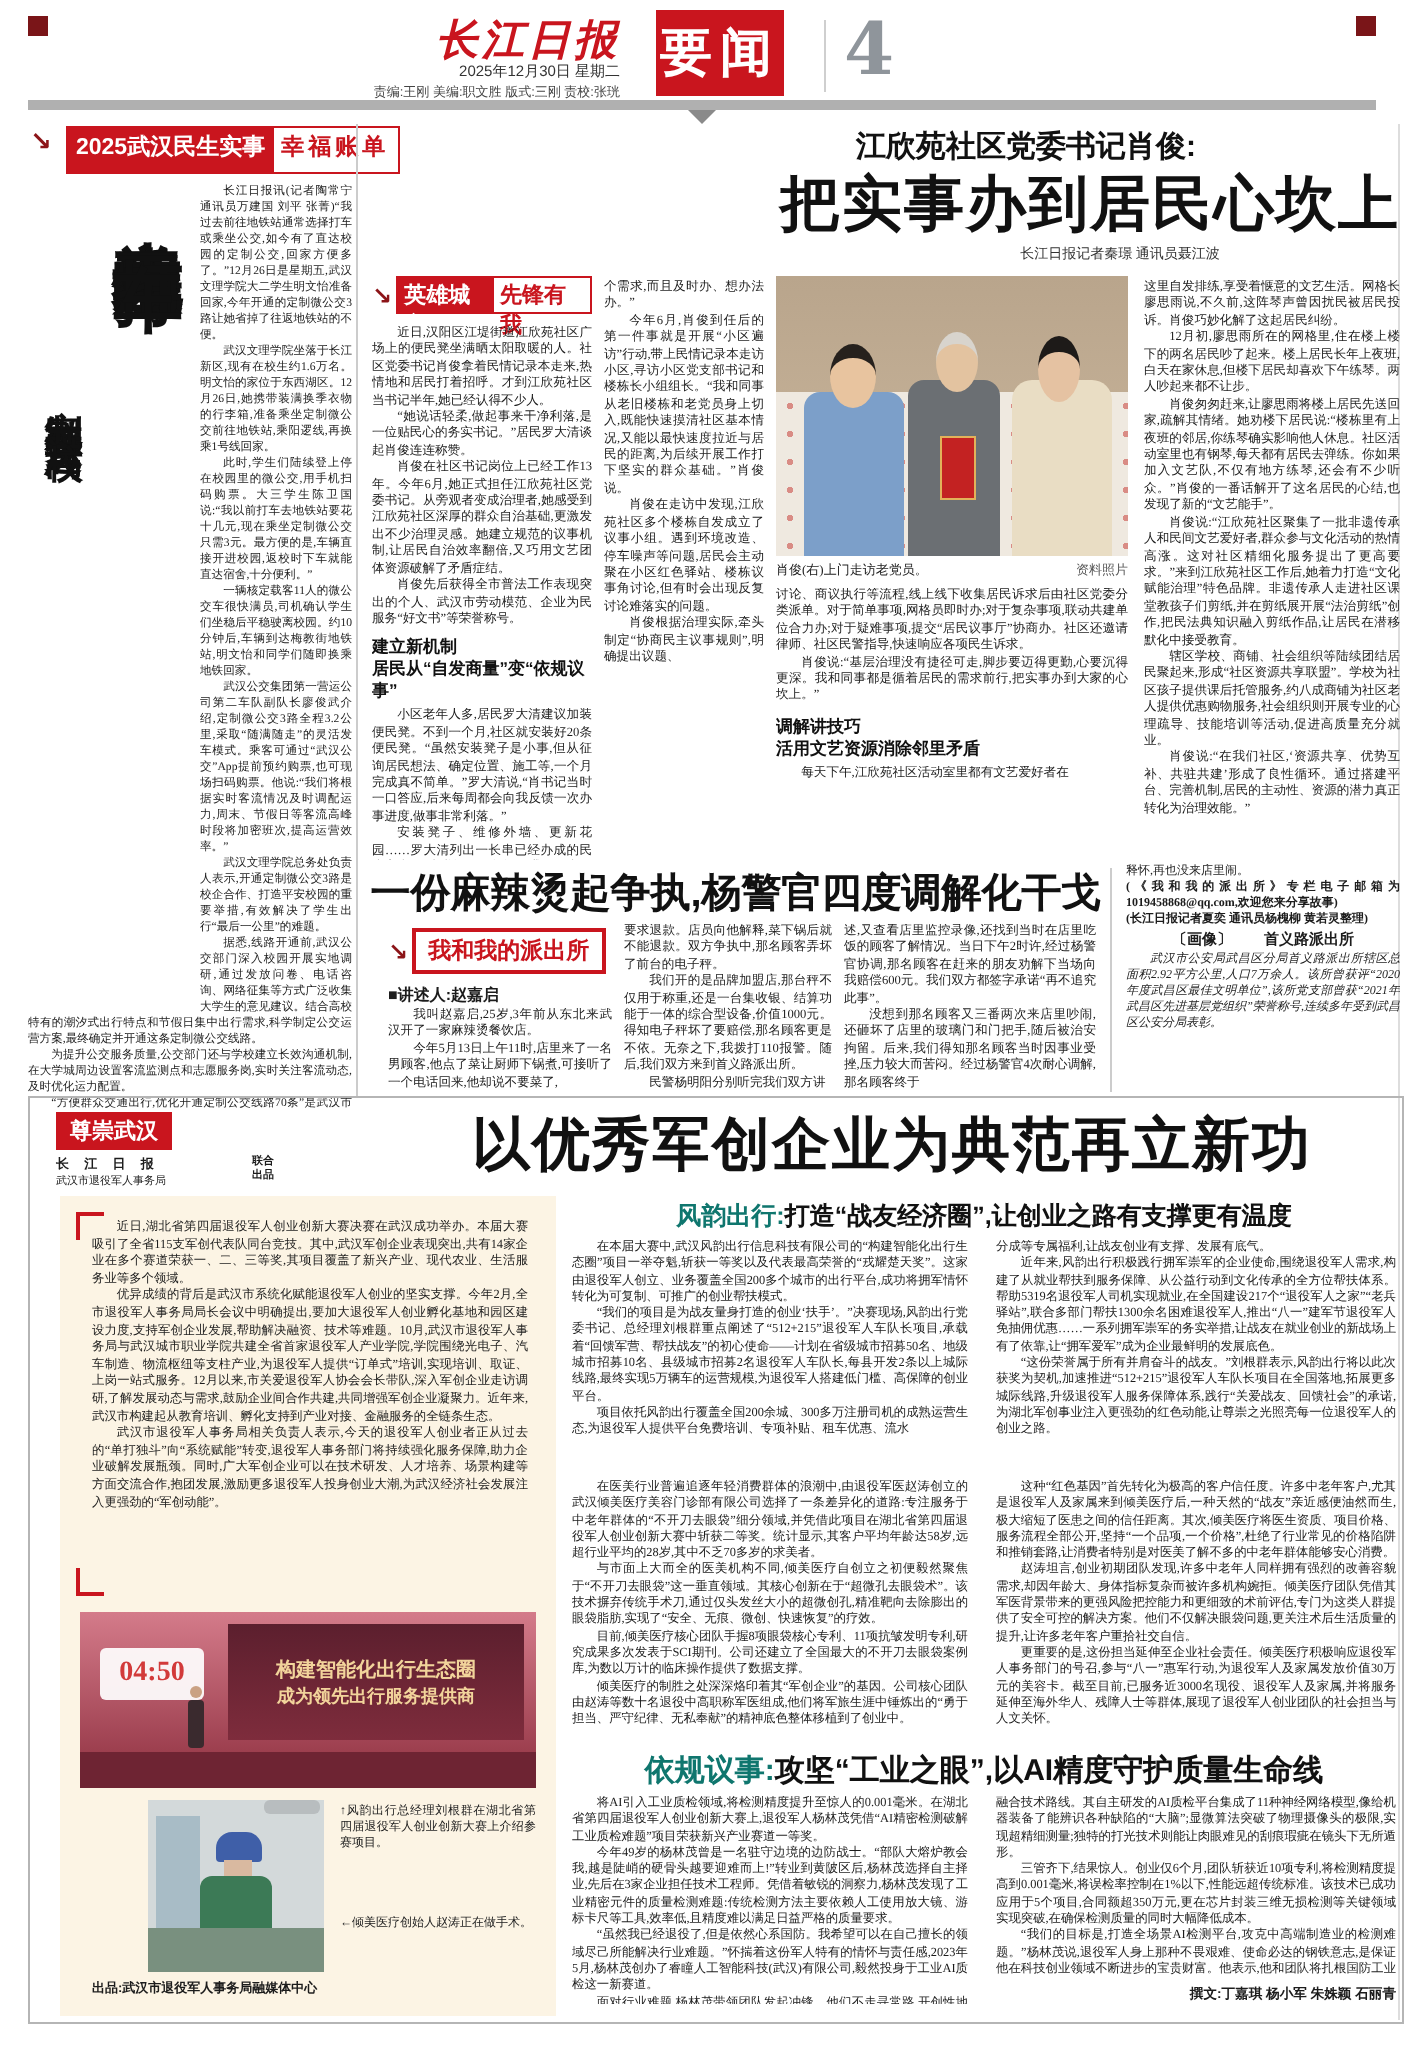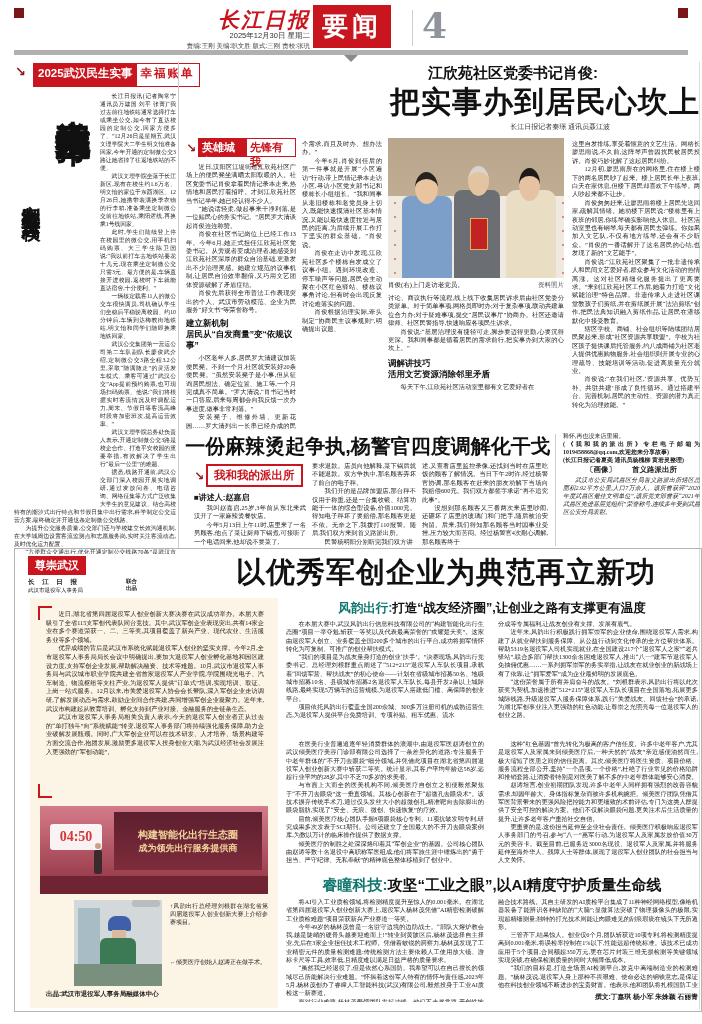--- a/index.html
+++ b/index.html
@@ -29,21 +29,21 @@
 
 <div id="page">
 
   <div class="abs" style="left:14px;top:8px;width:10px;height:10px;background:#7a1518;"></div>
   <div class="abs" style="left:678px;top:8px;width:10px;height:10px;background:#7a1518;"></div>
 
   <div class="abs" style="left:180px;top:6px;width:130px;text-align:right;font-weight:900;font-size:21px;letter-spacing:2px;color:#c9151e;font-family:'DejaVu Serif',serif;font-style:italic;">长江日报</div>
   <div class="abs" style="left:160px;top:31px;width:150px;text-align:right;font-size:7.5px;color:#333;font-family:'Liberation Sans',sans-serif;">2025年12月30日 星期二</div>
   <div class="abs" style="left:130px;top:42px;width:180px;text-align:right;font-size:6.5px;color:#444;font-family:'Liberation Sans',sans-serif;">责编:王刚 美编:职文胜 版式:三刚 责校:张珖</div>
 
-  <div class="abs" style="left:313px;top:5px;width:78px;height:43px;background:#c9151e;display:flex;align-items:center;justify-content:center;">
+  <div class="abs" style="left:328px;top:5px;width:64px;height:43px;background:#c9151e;display:flex;align-items:center;justify-content:center;">
     <span style="color:#fff;font-family:'Liberation Sans',sans-serif;font-weight:900;font-size:26px;letter-spacing:4px;">要闻</span>
   </div>
   <div class="abs" style="left:412px;top:10px;width:1px;height:36px;background:#cfcfcf;"></div>
   <div class="abs" style="left:422px;top:4px;width:44px;font-family:'DejaVu Serif',serif;font-weight:700;font-size:36px;color:#8f959b;">4</div>
 
   <div class="abs" style="left:14px;top:50px;width:674px;height:5px;background:#b0b0b0;"></div>
   <div class="abs" style="left:344px;top:55px;width:0;height:0;border-left:7px solid transparent;border-right:7px solid transparent;border-top:7px solid #8a8a8a;"></div>
 
   <div class="abs arrow" style="left:15px;top:64px;font-size:13px;">↘</div>
   <div class="abs tagbox" style="left:33px;top:63px;height:22px;font-size:11.5px;">
@@ -238,21 +238,21 @@
       <p>与市面上大而全的医美机构不同,倾美医疗自创立之初便毅然聚焦于“不开刀去眼袋”这一垂直领域。其核心创新在于“超微孔去眼袋术”。该技术摒弃传统手术刀,通过仅头发丝大小的超微创孔,精准靶向去除膨出的眼袋脂肪,实现了“安全、无痕、微创、快速恢复”的疗效。</p>
       <p>目前,倾美医疗核心团队手握8项眼袋核心专利、11项抗皱发明专利,研究成果多次发表于SCI期刊。公司还建立了全国最大的不开刀去眼袋案例库,为数以万计的临床操作提供了数据支撑。</p>
       <p>倾美医疗的制胜之处深深烙印着其“军创企业”的基因。公司核心团队由赵涛等数十名退役中高职称军医组成,他们将军旅生涯中锤炼出的“勇于担当、严守纪律、无私奉献”的精神底色整体移植到了创业中。</p>
     </div>
   <div class="abs cols bt" style="left:498px;top:740px;width:200px;height:132px;font-size:6.2px;line-height:8.3px;">
       <p>这种“红色基因”首先转化为极高的客户信任度。许多中老年客户,尤其是退役军人及家属来到倾美医疗后,一种天然的“战友”亲近感便油然而生,极大缩短了医患之间的信任距离。其次,倾美医疗将医生资质、项目价格、服务流程全部公开,坚持“一个品项,一个价格”,杜绝了行业常见的价格陷阱和推销套路,让消费者特别是对医美了解不多的中老年群体能够安心消费。</p>
       <p>赵涛坦言,创业初期团队发现,许多中老年人同样拥有强烈的改善容貌需求,却因年龄大、身体指标复杂而被许多机构婉拒。倾美医疗团队凭借其军医背景带来的更强风险把控能力和更细致的术前评估,专门为这类人群提供了安全可控的解决方案。他们不仅解决眼袋问题,更关注术后生活质量的提升,让许多老年客户重拾社交自信。</p>
       <p>更重要的是,这份担当延伸至企业社会责任。倾美医疗积极响应退役军人事务部门的号召,参与“八一”惠军行动,为退役军人及家属发放价值30万元的美容卡。截至目前,已服务近3000名现役、退役军人及家属,并将服务延伸至海外华人、残障人士等群体,展现了退役军人创业团队的社会担当与人文关怀。</p>
     </div>
 
-  <div class="abs hl" style="left:286px;top:876px;width:412px;font-size:15px;text-align:center;"><span class="red">睿瞳科技:</span><span>攻坚“工业之眼”,以AI精度守护质量生命线</span></div>
+  <div class="abs hl" style="left:286px;top:876px;width:412px;font-size:15px;text-align:center;"><span class="red">依规议事:</span><span>攻坚“工业之眼”,以AI精度守护质量生命线</span></div>
   <div class="abs cols bt" style="left:286px;top:898px;width:198px;height:104px;font-size:6.2px;line-height:8.3px;">
       <p>将AI引入工业质检领域,将检测精度提升至惊人的0.001毫米。在湖北省第四届退役军人创业创新大赛上,退役军人杨林茂凭借“AI精密检测破解工业质检难题”项目荣获新兴产业赛道一等奖。</p>
       <p>今年49岁的杨林茂曾是一名驻守边境的边防战士。“部队大熔炉教会我,越是陡峭的硬骨头越要迎难而上!”转业到黄陂区后,杨林茂选择自主择业,先后在3家企业担任技术工程师。凭借着敏锐的洞察力,杨林茂发现了工业精密元件的质量检测难题:传统检测方法主要依赖人工使用放大镜、游标卡尺等工具,效率低,且精度难以满足日益严格的质量要求。</p>
       <p>“虽然我已经退役了,但是依然心系国防。我希望可以在自己擅长的领域尽己所能解决行业难题。”怀揣着这份军人特有的情怀与责任感,2023年5月,杨林茂创办了睿瞳人工智能科技(武汉)有限公司,毅然投身于工业AI质检这一新赛道。</p>
       <p>面对行业难题,杨林茂带领团队发起冲锋。他们不走寻常路,开创性地采用了“混合式神经网络+显微算法+独创打光成像法”的</p>
     </div>
   <div class="abs cols cont bt" style="left:498px;top:898px;width:200px;height:90px;font-size:6.2px;line-height:8.3px;">
       <p>融合技术路线。其自主研发的AI质检平台集成了11种神经网络模型,像给机器装备了能辨识各种缺陷的“大脑”;显微算法突破了物理摄像头的极限,实现超精细测量;独特的打光技术则能让肉眼难见的刮痕瑕疵在镜头下无所遁形。</p>
       <p>三管齐下,结果惊人。创业仅6个月,团队斩获近10项专利,将检测精度提高到0.001毫米,将误检率控制在1%以下,性能远超传统标准。该技术已成功应用于5个项目,合同额超350万元,更在芯片封装三维无损检测等关键领域实现突破,在确保检测质量的同时大幅降低成本。</p>
       <p>“我们的目标是,打造全场景AI检测平台,攻克中高端制造业的检测难题。”杨林茂说,退役军人身上那种不畏艰难、使命必达的钢铁意志,是保证他在科技创业领域不断进步的宝贵财富。他表示,他和团队将扎根国防工业智能质检领域,以AI精密检测技术积极拥抱中国智能制造升级,全力助推中国国防工业产品质量升级。</p>

